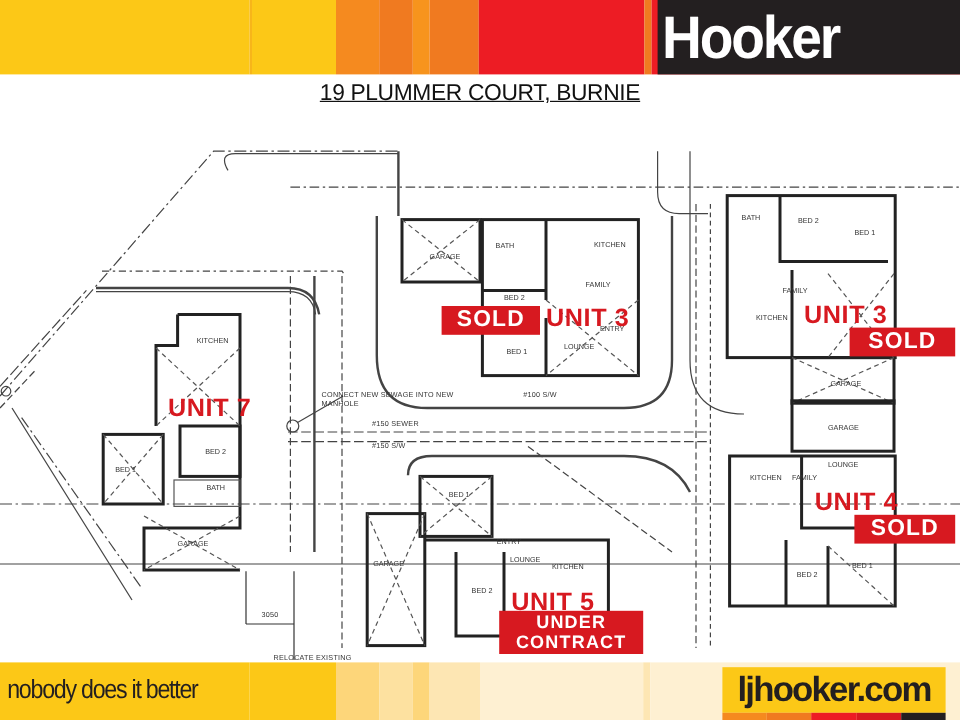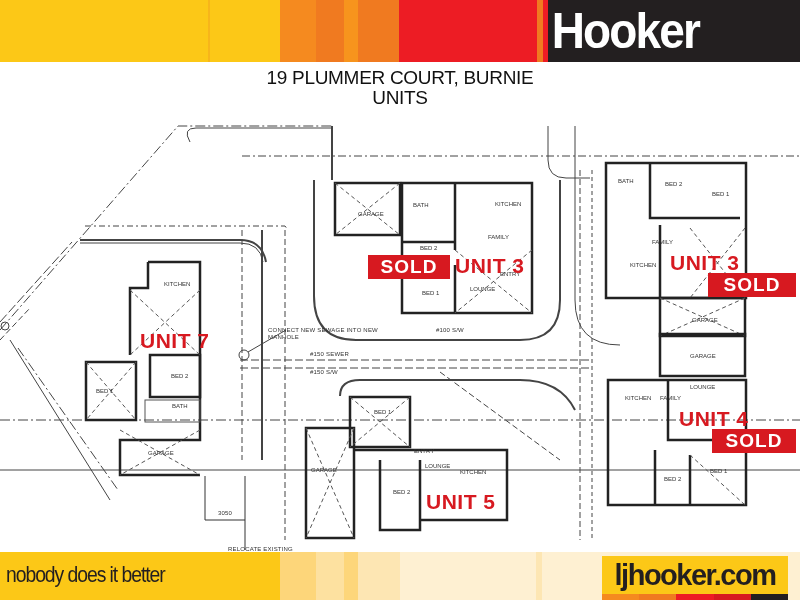--- a/index.html
+++ b/index.html
@@ -18,21 +18,21 @@
     background: #ed1c24; color: #fff; font-weight: bold; font-size: 46px;
     display: flex; align-items: center; justify-content: flex-end;
     font-family: "Liberation Sans Narrow", "Liberation Sans", sans-serif; letter-spacing: -3px; padding-right: 2px;
   }
   .logo-hooker {
     color: #fff; font-weight: bold; font-size: 50px; letter-spacing: -2px;
     padding-left: 4px; transform: scaleX(0.92); transform-origin: left center;
   }
 
   
-  .title-block { position: absolute; top: 68px; left: 0; width: 800px; text-align: center; color: #111; }
+  .title-block { position: absolute; top: 68px; left: 0; width: 800px; text-align: center; color: #111; text-decoration: underline; }
   .title-block div { font-size: 19px; line-height: 20px; letter-spacing: -0.3px; }
 
   
   .plan { position: absolute; left: 0; top: 116px; width: 800px; height: 436px; overflow: hidden; background: #fff; }
   .plan svg { position: absolute; left: 0; top: 0; }
 
   .label-unit {
     position: absolute; color: #d71920; font-weight: bold; font-size: 21px;
     letter-spacing: 0.5px; line-height: 22px; white-space: nowrap;
   }
@@ -75,21 +75,20 @@
     <div class="stripe" style="width: 138px; background: rgb(237, 28, 36);"></div>
     <div class="stripe" style="width: 6px; background: rgb(240, 122, 32);"></div>
     <div class="stripe" style="width: 257px; background: rgb(237, 28, 36);"></div>
   </div>
 <div class="logo-box">
   <div class="logo-hooker">Hooker</div>
 </div>
 
 <div class="title-block">
   <div>19 PLUMMER COURT, BURNIE</div>
-  <div>UNITS</div>
 </div>
 
 <div class="plan">
   <svg width="800" height="436" viewBox="0 116 800 436">
     <g fill="none" stroke="#444" stroke-width="1">
 
       <path d="M0 330 L178 126 L332 126" stroke-dasharray="10 3 2 3"></path>
       <path d="M190 142 Q182 128 196 128 L332 128"></path>
       <path d="M242 156 L800 156" stroke-dasharray="8 3 2 3"></path>
       <path d="M332 126 L332 180" stroke-width="2"></path>
@@ -228,20 +227,24 @@
   <div class="badge badge-sold" style="left:368px;top:139px;width:82px;">SOLD</div>
   <div class="label-unit" style="left:455px;top:139px;">UNIT 3</div>
 
   <div class="label-unit" style="left:670px;top:136px;">UNIT 3</div>
   <div class="badge badge-sold" style="left:708px;top:157px;width:88px;">SOLD</div>
 
   <div class="label-unit" style="left:679px;top:292px;">UNIT 4</div>
   <div class="badge badge-sold" style="left:712px;top:313px;width:84px;">SOLD</div>
 
   <div class="label-unit" style="left:426px;top:375px;">UNIT 5</div>
+  <div class="badge badge-uc" style="left:416px;top:393px;width:120px;">
+    <div>UNDER</div>
+    <div>CONTRACT</div>
+  </div>
 </div>
 
 <div class="footer" id="footer">
     <div class="stripe" style="width: 208px; background: rgb(252, 200, 23);"></div>
     <div class="stripe" style="width: 72px; background: rgb(252, 200, 23);"></div>
     <div class="stripe" style="width: 36px; background: rgb(253, 214, 122);"></div>
     <div class="stripe" style="width: 28px; background: rgb(253, 225, 160);"></div>
     <div class="stripe" style="width: 14px; background: rgb(253, 214, 122);"></div>
     <div class="stripe" style="width: 42px; background: rgb(253, 230, 179);"></div>
     <div class="stripe" style="width: 136px; background: rgb(254, 240, 210);"></div>

